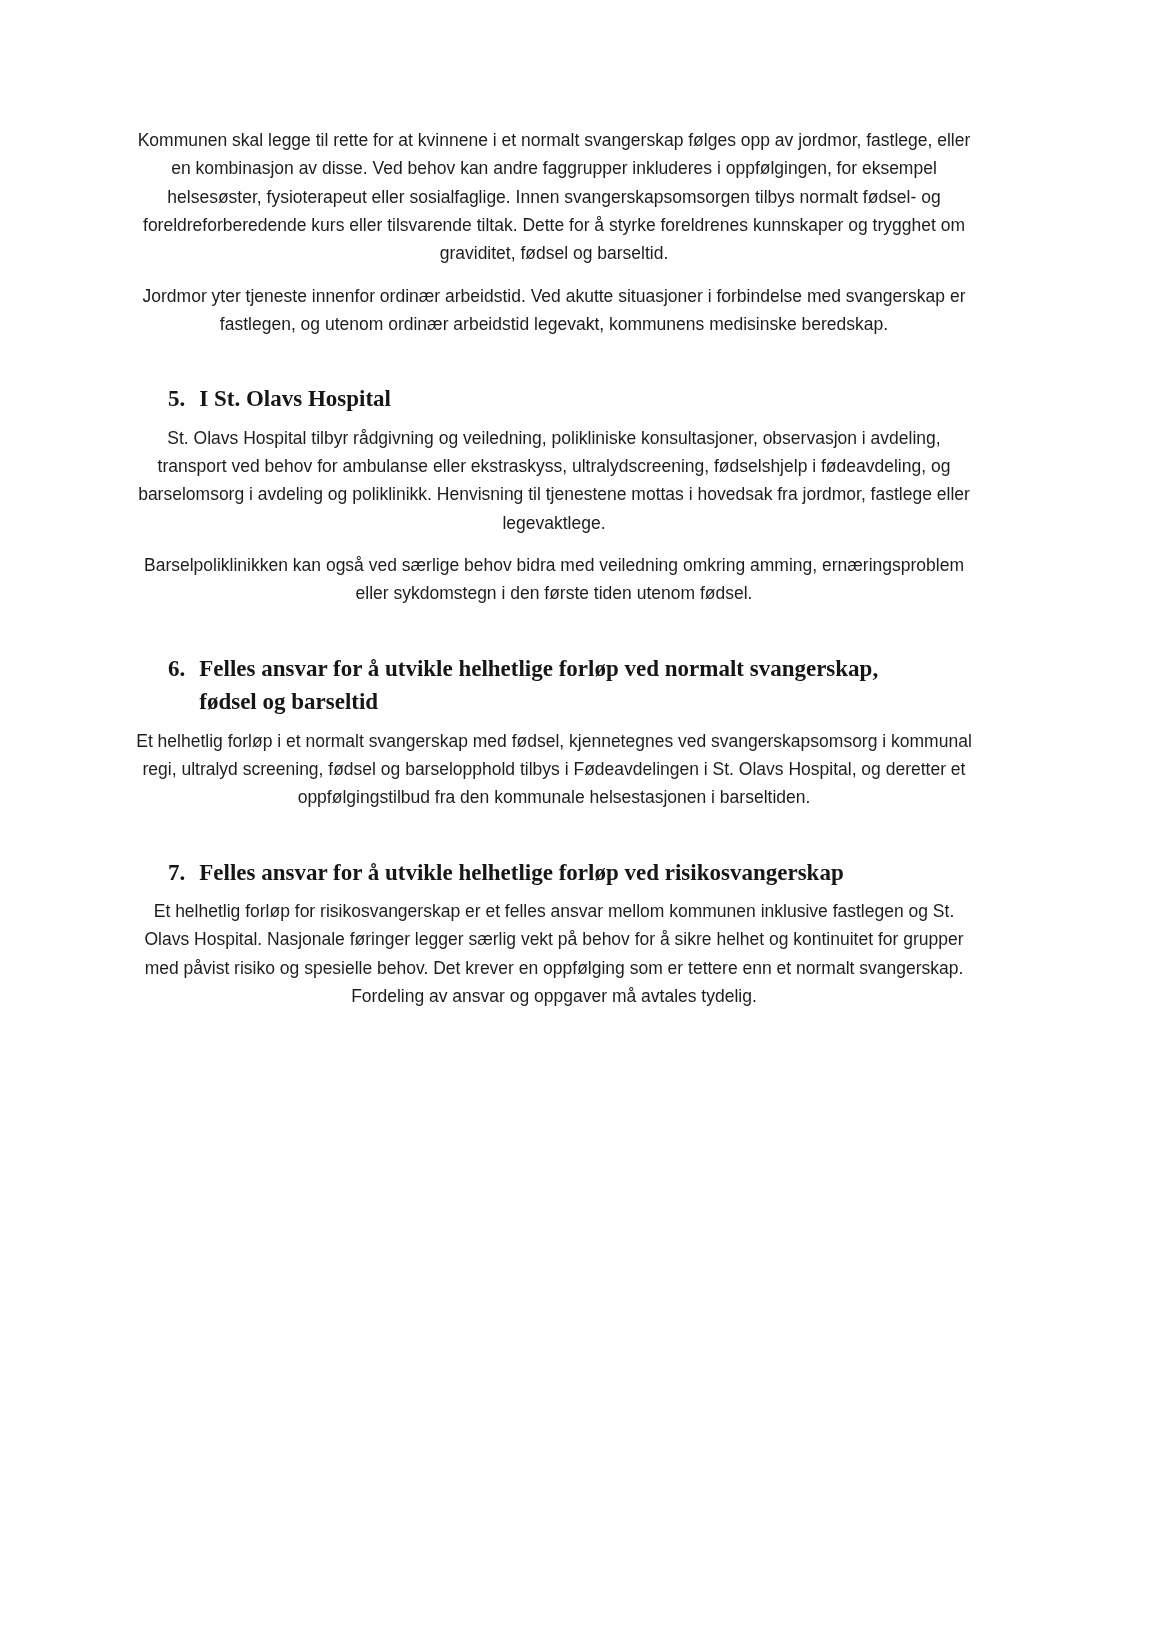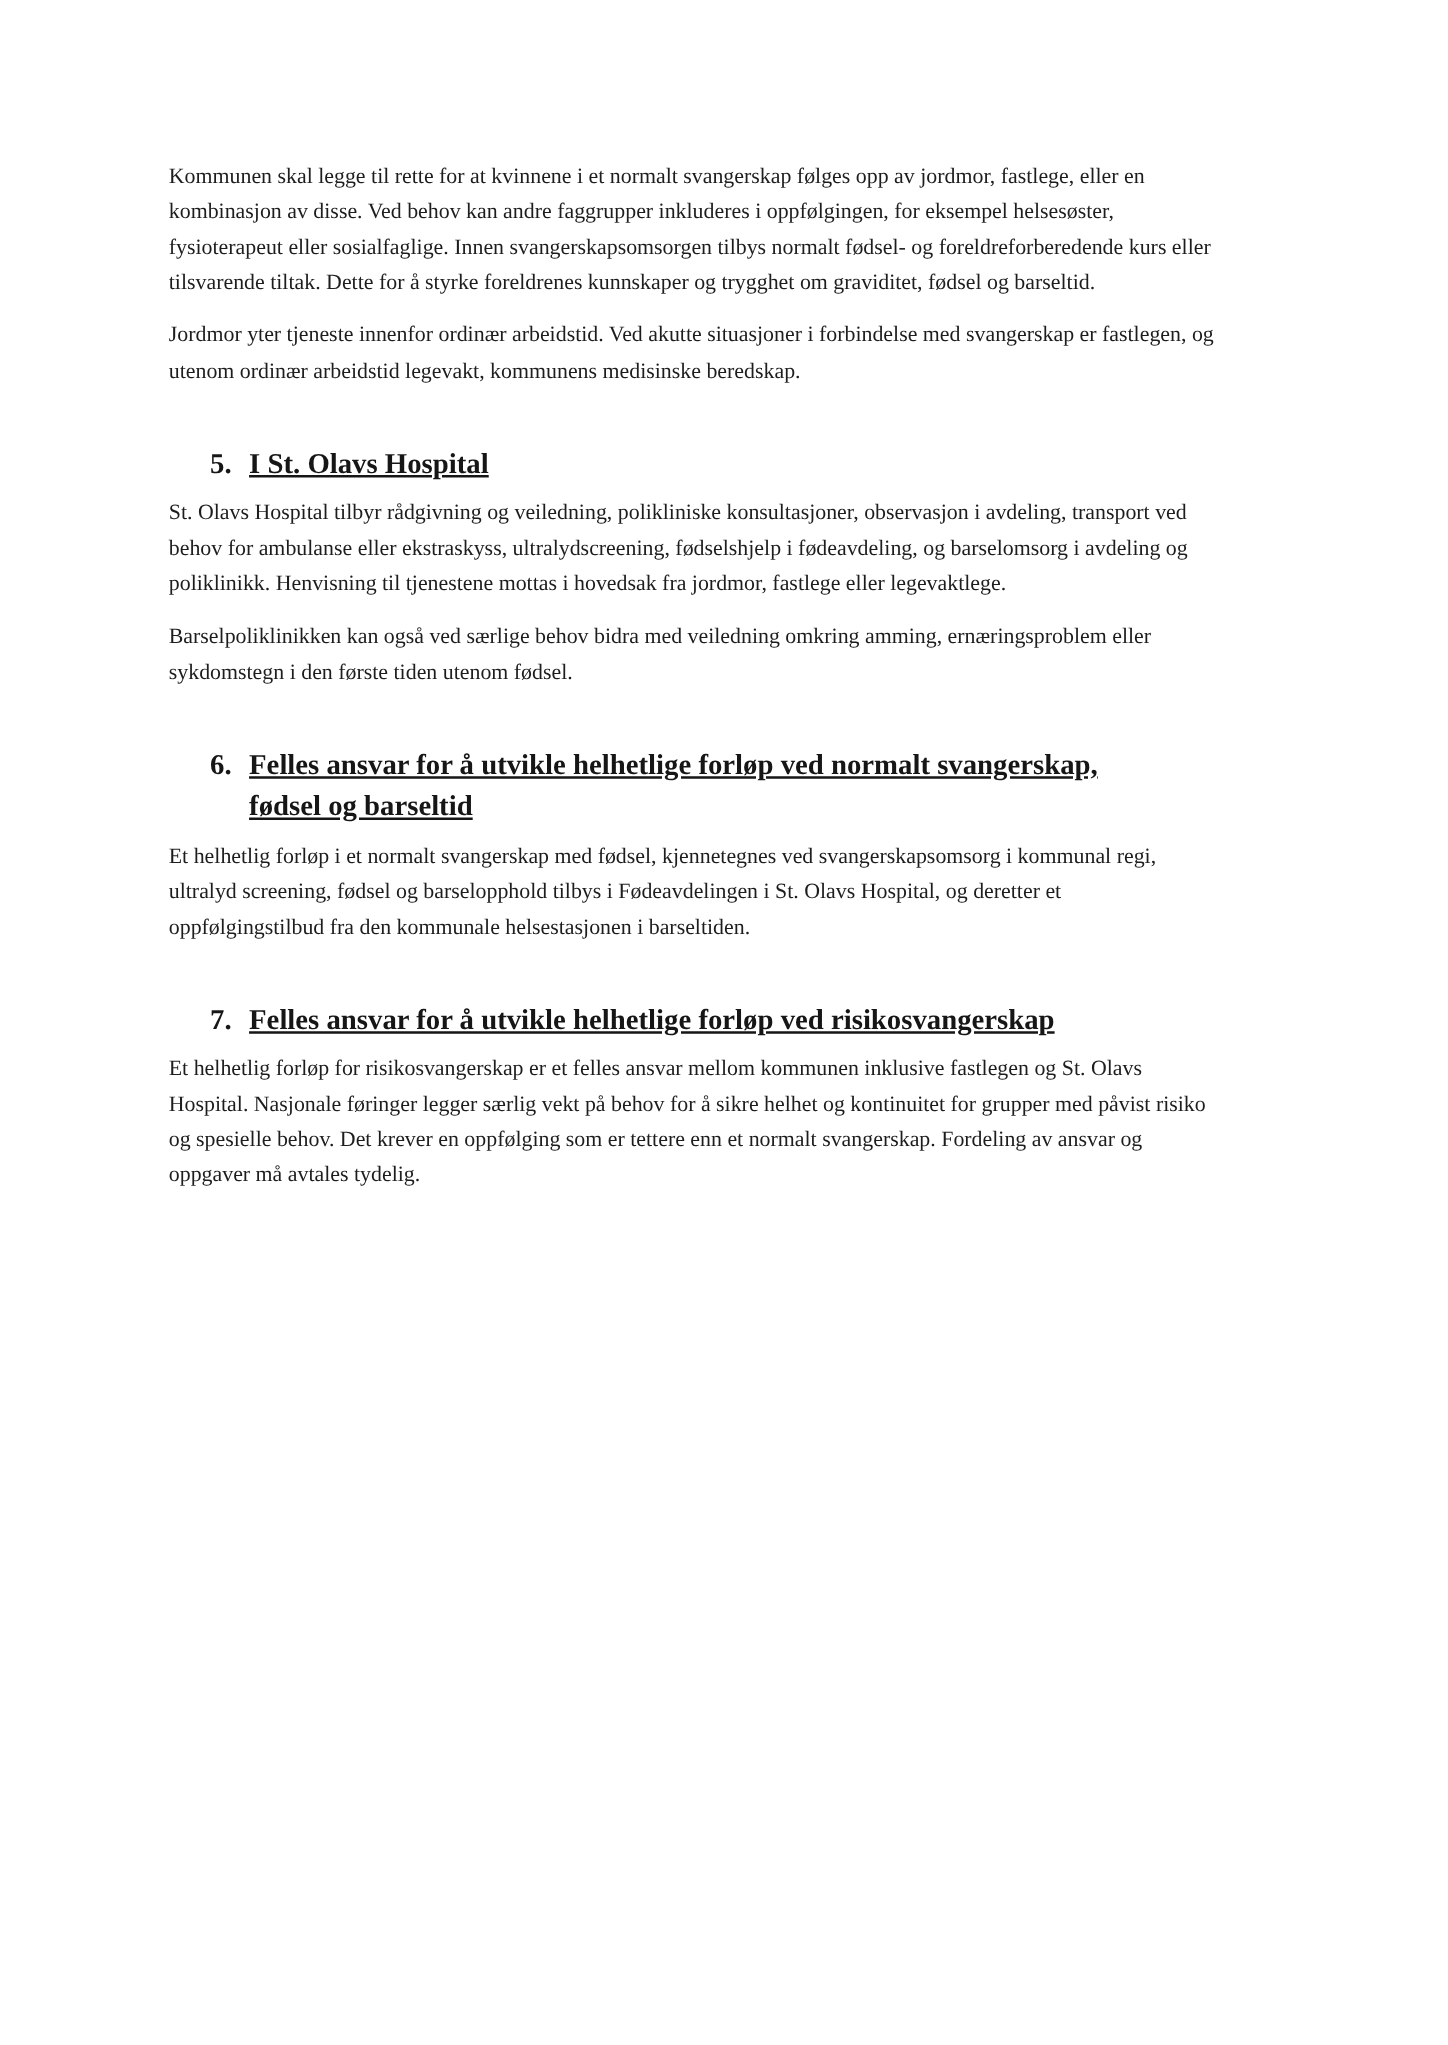--- a/index.html
+++ b/index.html
@@ -19,41 +19,39 @@
     left: 135px;
     top: 126px;
     width: 838px;
     font-family: "Liberation Sans", sans-serif;
     font-size: 17.5px;
     line-height: 1.62;
     color: #1d1d1d;
   }
   .doc-para {
     margin: 0 0 14px 0;
-    text-align: left;
-    font-family: Liberation Serif, serif;
+    text-align: center;
   }
   .doc-heading {
     display: flex;
     align-items: flex-start;
     gap: 14px;
     margin: 44px 0 8px 33px;
     font-family: "Liberation Serif", "DejaVu Serif", serif;
     font-weight: 700;
     font-size: 23px;
     line-height: 1.45;
     color: #161616;
   }
   .h-num {
     flex: 0 0 auto;
   }
   .h-text {
     flex: 0 1 auto;
     max-width: 700px;
-    text-decoration: underline;
   }
 </style>
 </head>
 <body>
 
 <div class="page">
   <div class="doc-content">
       <p class="doc-para">Kommunen skal legge til rette for at kvinnene i et normalt svangerskap følges opp av jordmor, fastlege, eller en kombinasjon av disse. Ved behov kan andre faggrupper inkluderes i oppfølgingen, for eksempel helsesøster, fysioterapeut eller sosialfaglige. Innen svangerskapsomsorgen tilbys normalt fødsel- og foreldreforberedende kurs eller tilsvarende tiltak. Dette for å styrke foreldrenes kunnskaper og trygghet om graviditet, fødsel og barseltid.</p>
       <p class="doc-para">Jordmor yter tjeneste innenfor ordinær arbeidstid. Ved akutte situasjoner i forbindelse med svangerskap er fastlegen, og utenom ordinær arbeidstid legevakt, kommunens medisinske beredskap.</p>
       <h2 class="doc-heading">

